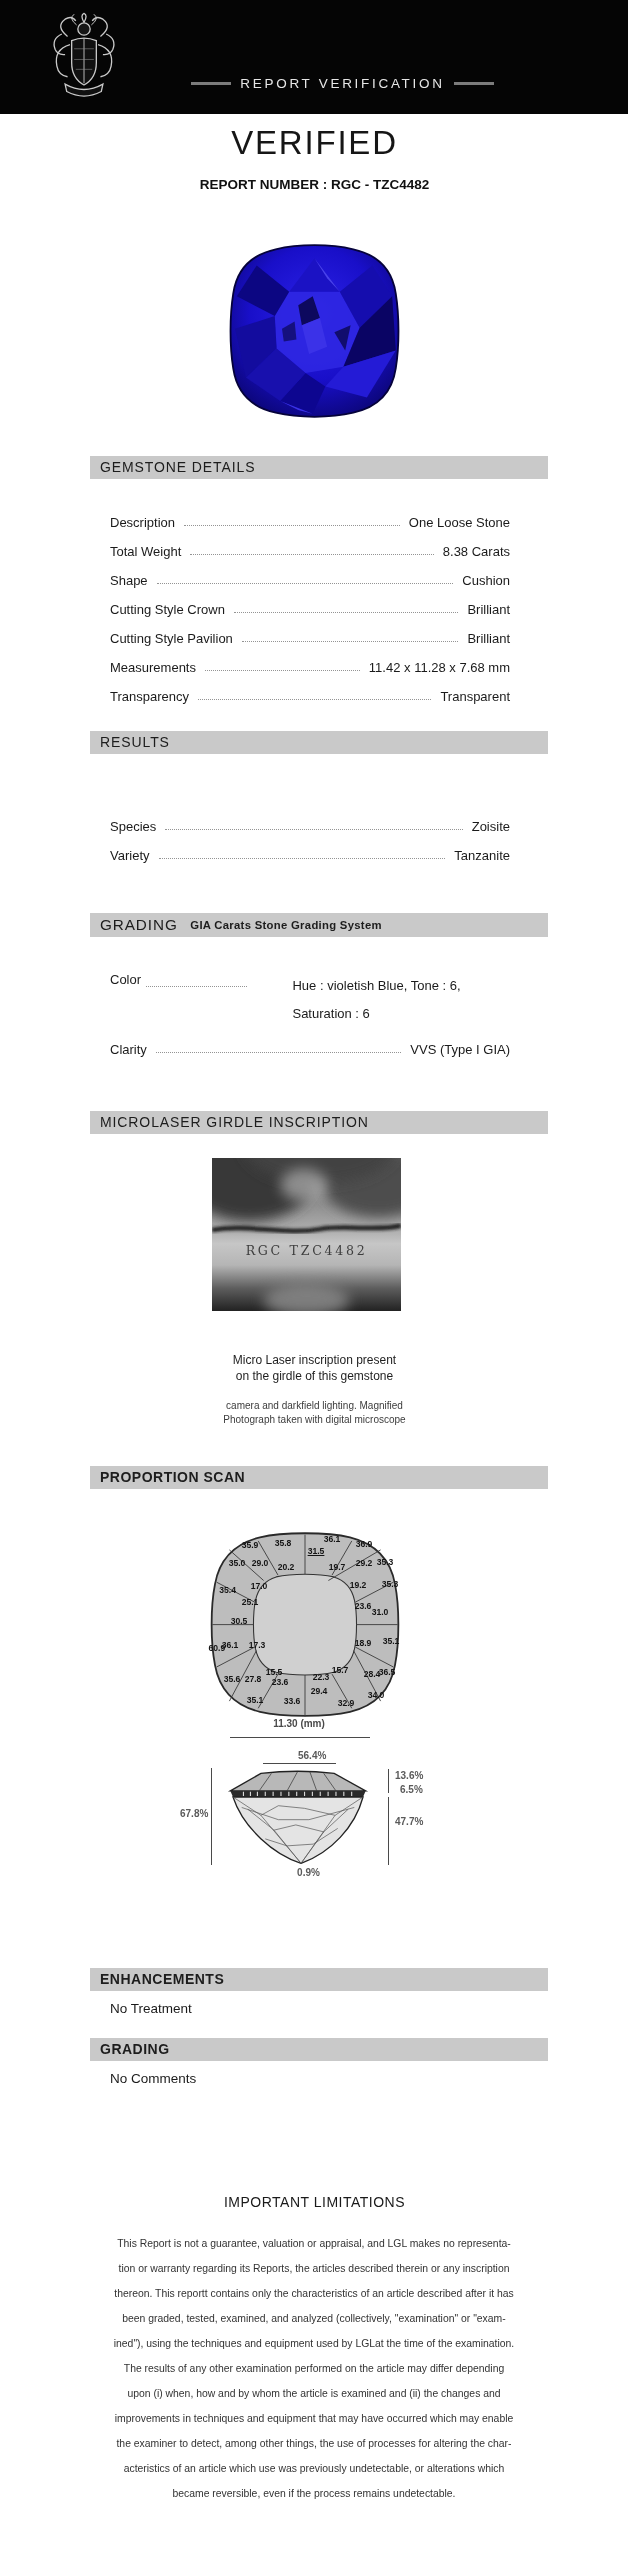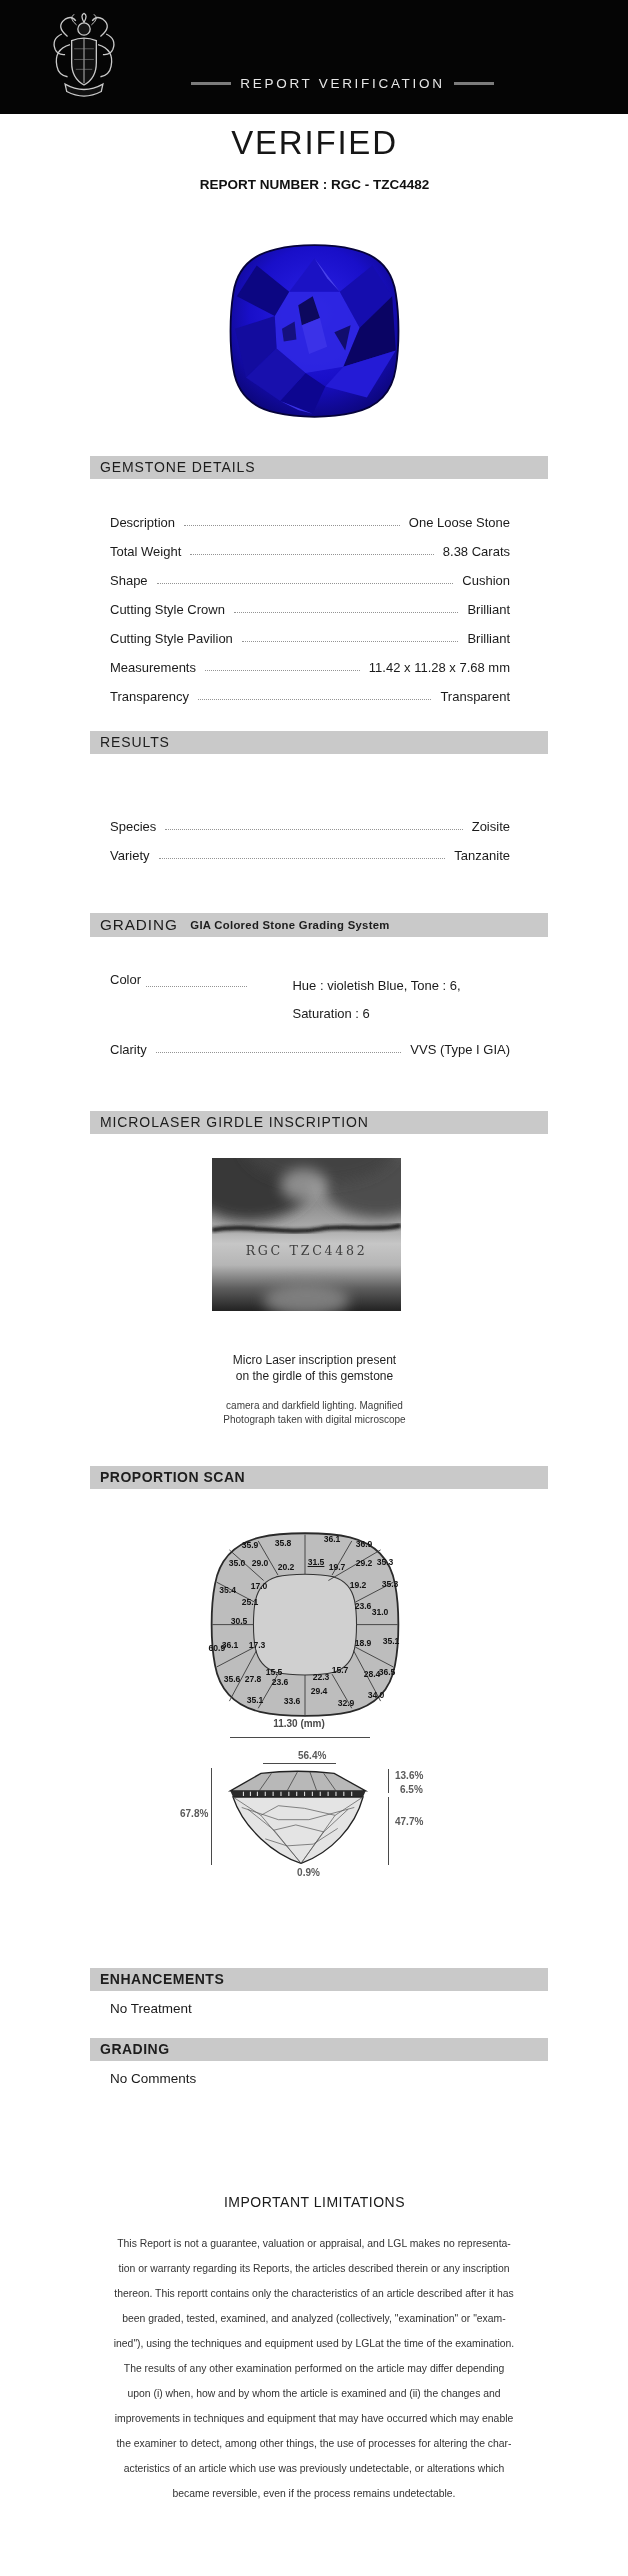--- a/index.html
+++ b/index.html
@@ -184,21 +184,21 @@
     </div>
       <div class="drow">
       <span class="dlab">Variety</span>
       <span class="leader"></span>
       <span class="dval">Tanzanite</span>
     </div>
     </div>
 
   <div class="bar grading" style="top:913px">
     <span class="gr-title">GRADING</span>
-    <span class="gr-sub">GIA Colored Stone Grading System</span>
+    <span class="gr-sub">GIA Carats Stone Grading System</span>
   </div>
   <div class="rows" style="top:972px">
     <div class="grow">
       <span class="dlab">Color</span>
       <span class="leader-fix"></span>
       <div class="gval">
         <div>Hue : violetish Blue, Tone : 6,</div>
         <div>Saturation : 6</div>
       </div>
     </div>
@@ -273,21 +273,21 @@
         <line x1="166" y1="80" x2="208" y2="58"></line>
         <line x1="54" y1="130" x2="12" y2="152"></line>
         <line x1="166" y1="130" x2="208" y2="152"></line>
       </g>
     </svg>
     <div>
         <span class="facet-label" style="left: 44px; top: 15.3px;">35.9</span>
         <span class="facet-label" style="left: 77px; top: 12.6px;">35.8</span>
         <span class="facet-label" style="left: 126px; top: 9px;">36.1</span>
         <span class="facet-label" style="left: 158px; top: 14.4px;">36.9</span>
-        <span class="facet-label" style="left: 110px; top: 32px; text-decoration: underline;">31.5</span>
+        <span class="facet-label" style="left: 110px; top: 21px; text-decoration: underline;">31.5</span>
         <span class="facet-label" style="left: 31px; top: 33px;">35.0</span>
         <span class="facet-label" style="left: 54px; top: 33px;">29.0</span>
         <span class="facet-label" style="left: 80px; top: 37px;">20.2</span>
         <span class="facet-label" style="left: 131px; top: 37px;">19.7</span>
         <span class="facet-label" style="left: 158px; top: 33px;">29.2</span>
         <span class="facet-label" style="left: 179px; top: 32px;">35.3</span>
         <span class="facet-label" style="left: 21.6px; top: 60px;">35.4</span>
         <span class="facet-label" style="left: 53px; top: 56px;">17.0</span>
         <span class="facet-label" style="left: 152px; top: 55px;">19.2</span>
         <span class="facet-label" style="left: 184px; top: 54px;">35.3</span>

